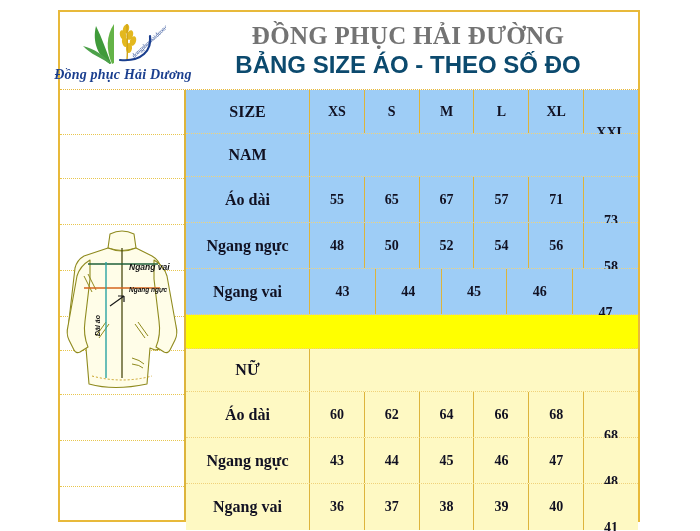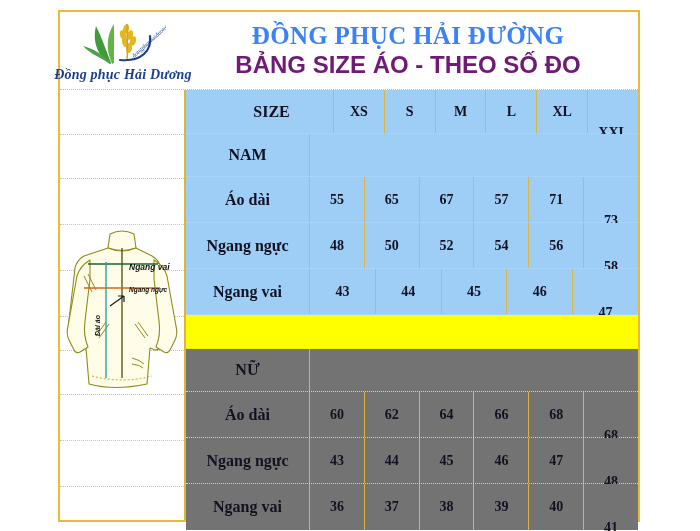--- a/index.html
+++ b/index.html
@@ -80,30 +80,30 @@
     flex-direction: column;
     align-items: center;
     justify-content: center;
     padding-right: 8px;
     box-sizing: border-box;
   }
   .title-line1 {
     font-family: "Liberation Serif", "DejaVu Serif", serif;
     font-weight: bold;
     font-size: 25px;
-    color: #3b82f6;
+    color: #737373;
     line-height: 1.06;
     white-space: nowrap;
     letter-spacing: .3px;
   }
   .title-line2 {
     font-family: "Liberation Sans", "DejaVu Sans", sans-serif;
     font-weight: bold;
     font-size: 24px;
-    color: #701a75;
+    color: #0c4a6e;
     line-height: 1.08;
     white-space: nowrap;
     margin-top: 3px;
     position: relative;
   }
   .wavy-underline {
     position: absolute;
     left: 148px;
     bottom: -1px;
     width: 58px;
@@ -177,24 +177,24 @@
   }
   .c-val {
     flex: 1 1 0;
   }
   .c-span {
     flex: 1 1 0;
     border-right: none;
   }
 
   .blue  { background: #9ecdf6; }
-  .pink  { background: #737373; }
+  .pink  { background: #fef9c3; }
   .yellowbar { background: #ffff00; }
 
-  .r-header { height: 44px; padding-left: 24px; }
+  .r-header { height: 44px; }
   .r-group  { height: 44px; }
   .r-data   { height: 46px; }
   .r-spacer { height: 34px; border-bottom: 1px dotted #f0d27a; }
   .r-nu     { height: 44px; }
 </style>
 </head>
 <body>
 
 <div id="page">
   <div class="sheet">

